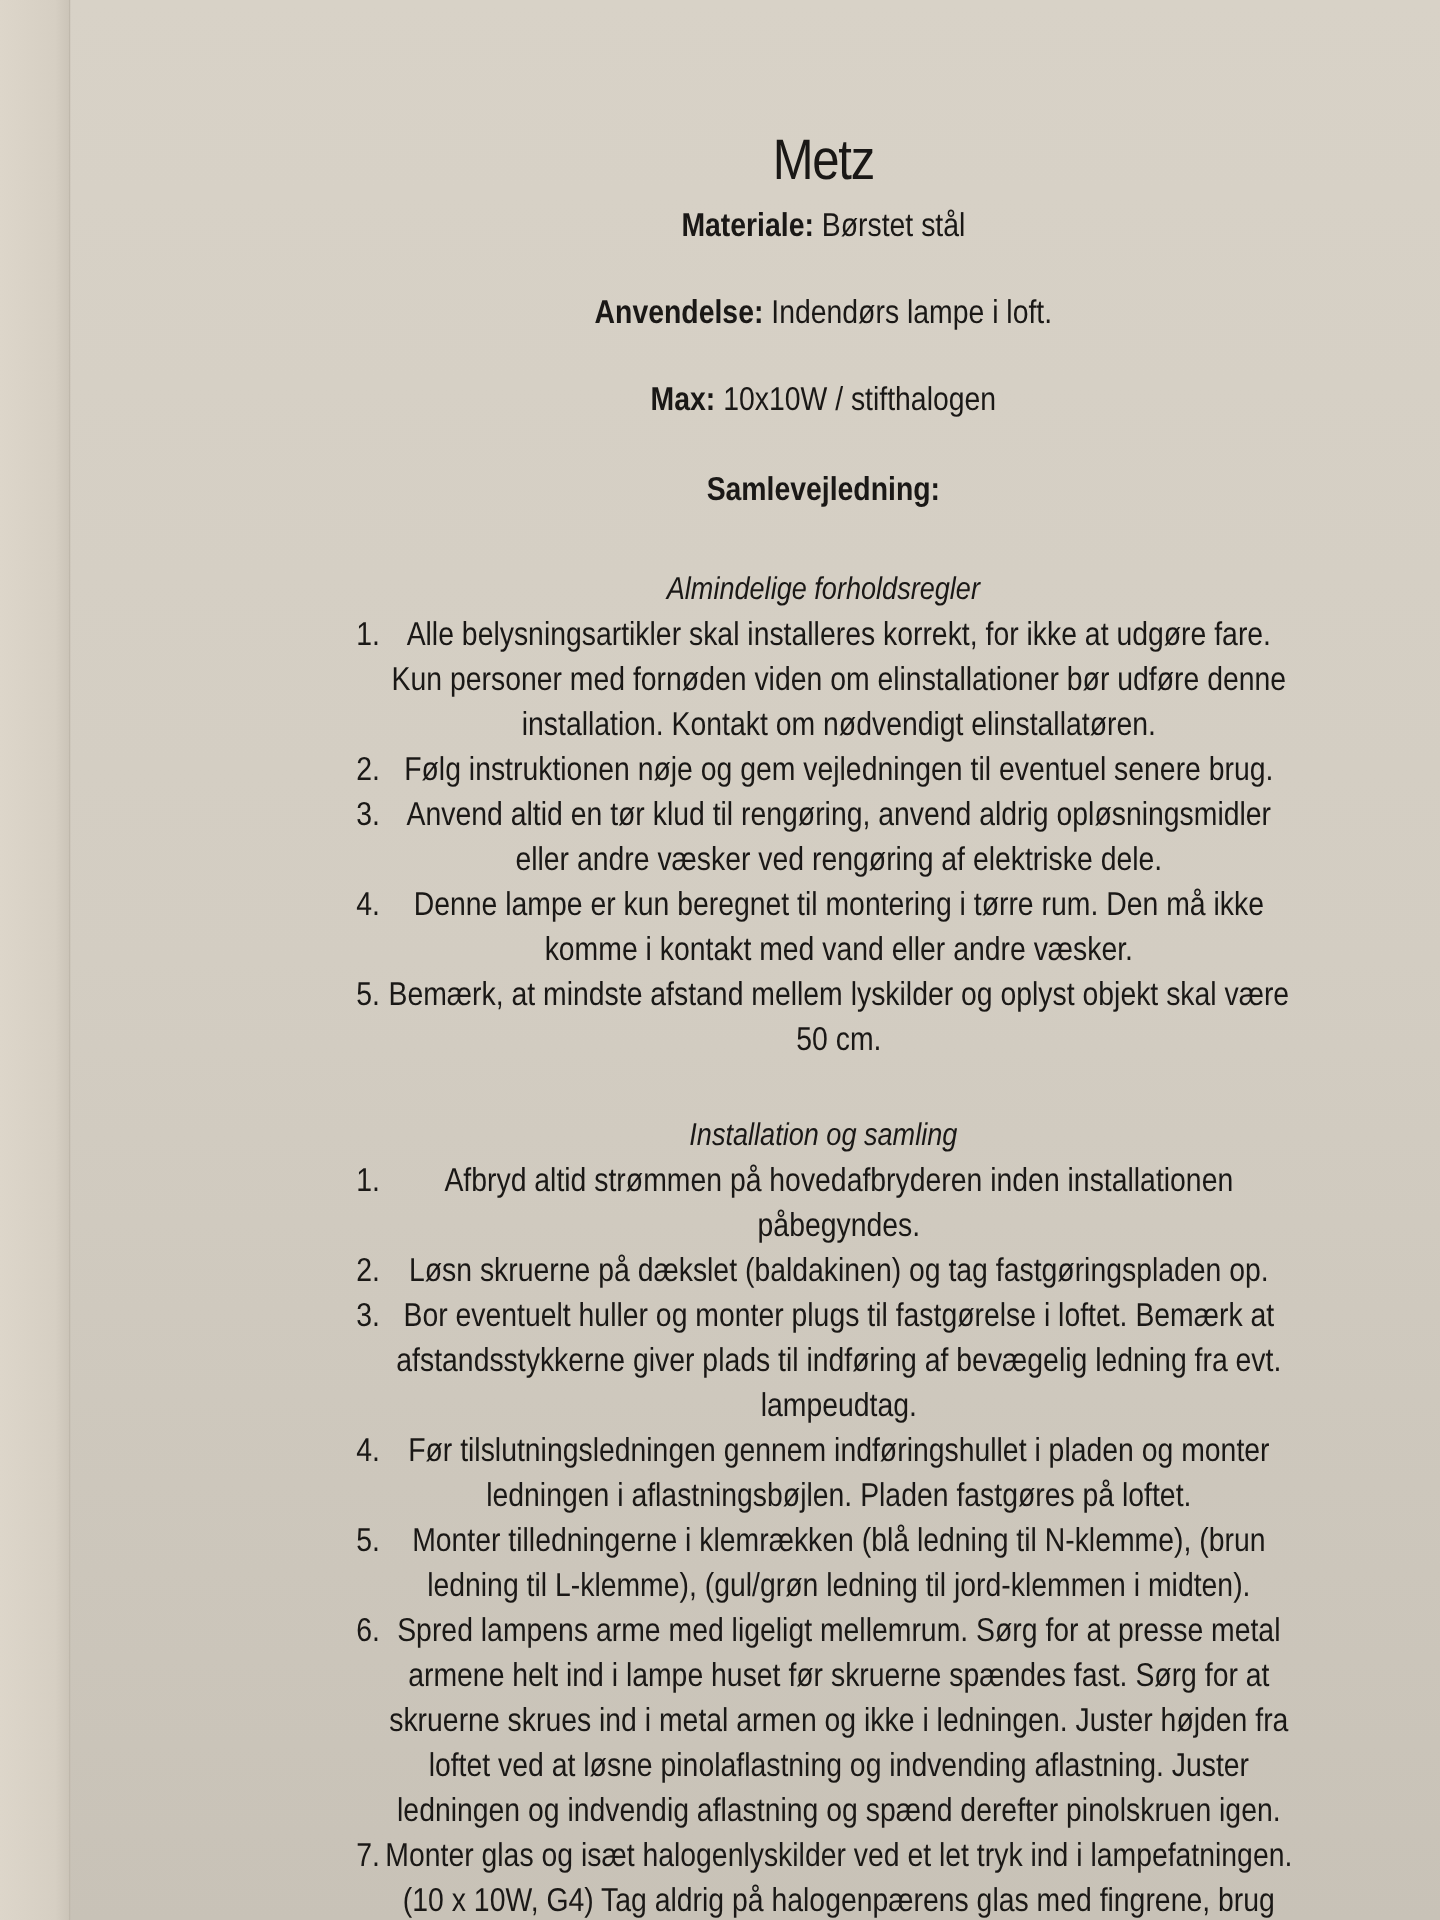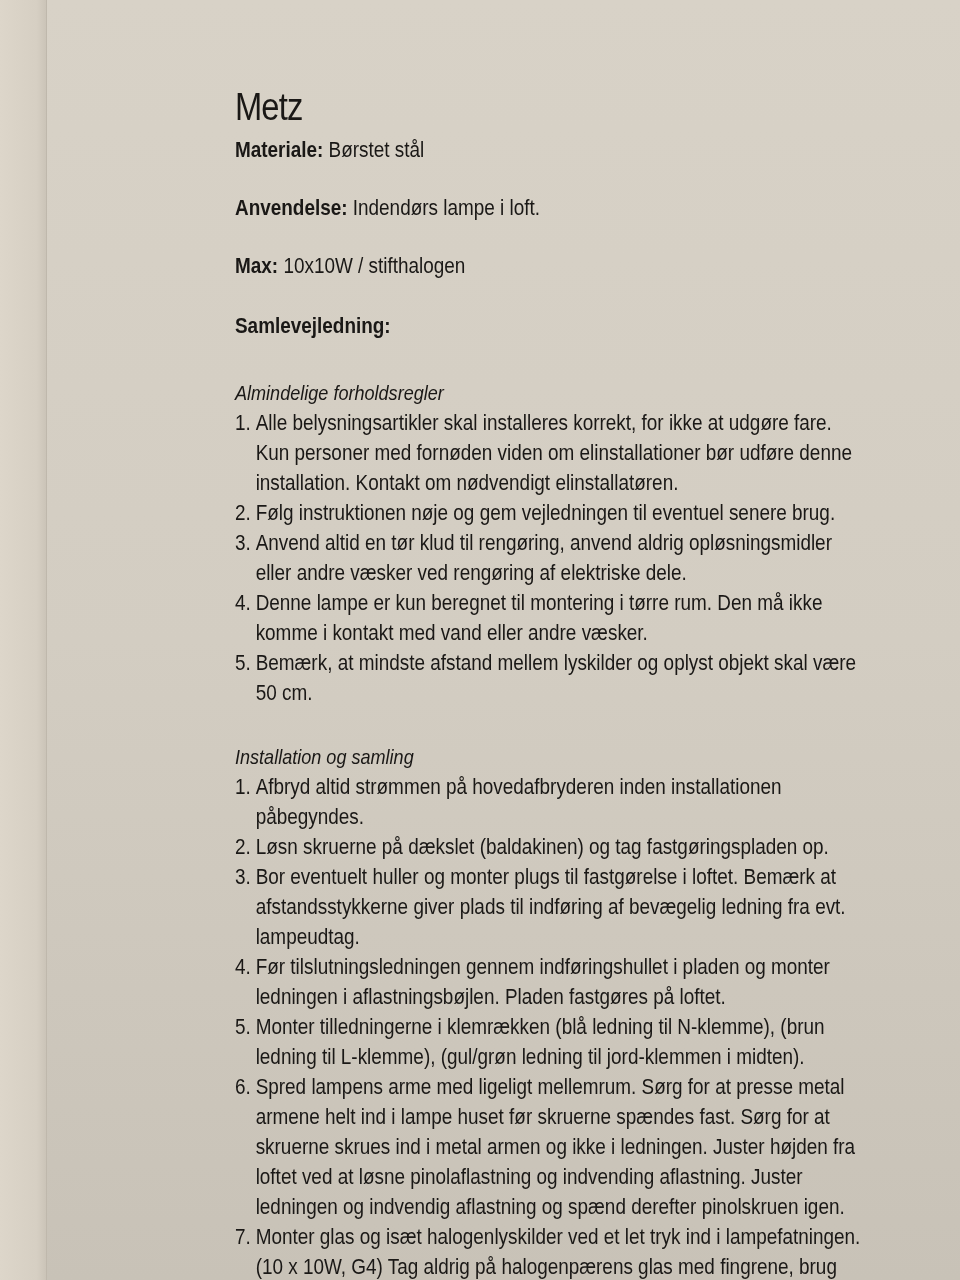--- a/index.html
+++ b/index.html
@@ -24,20 +24,21 @@
       background: linear-gradient(90deg, #ddd6ca 0%, #d6cfc3 80%, #cbc4b8 100%);
       border-right: 1px solid #bfb8ac;
     }
     .page {
       position: absolute;
       left: 47px;
       top: 0;
       right: 0;
       bottom: 0;
       background: linear-gradient(180deg, #d8d2c7 0%, #d3cdc2 50%, #c8c2b7 100%);
+      text-align: center;
     }
     .content {
       position: absolute;
       left: 188px;
       top: 84px;
       width: 730px;
       transform: scaleX(0.86);
       transform-origin: left top;
     }
     .title {

